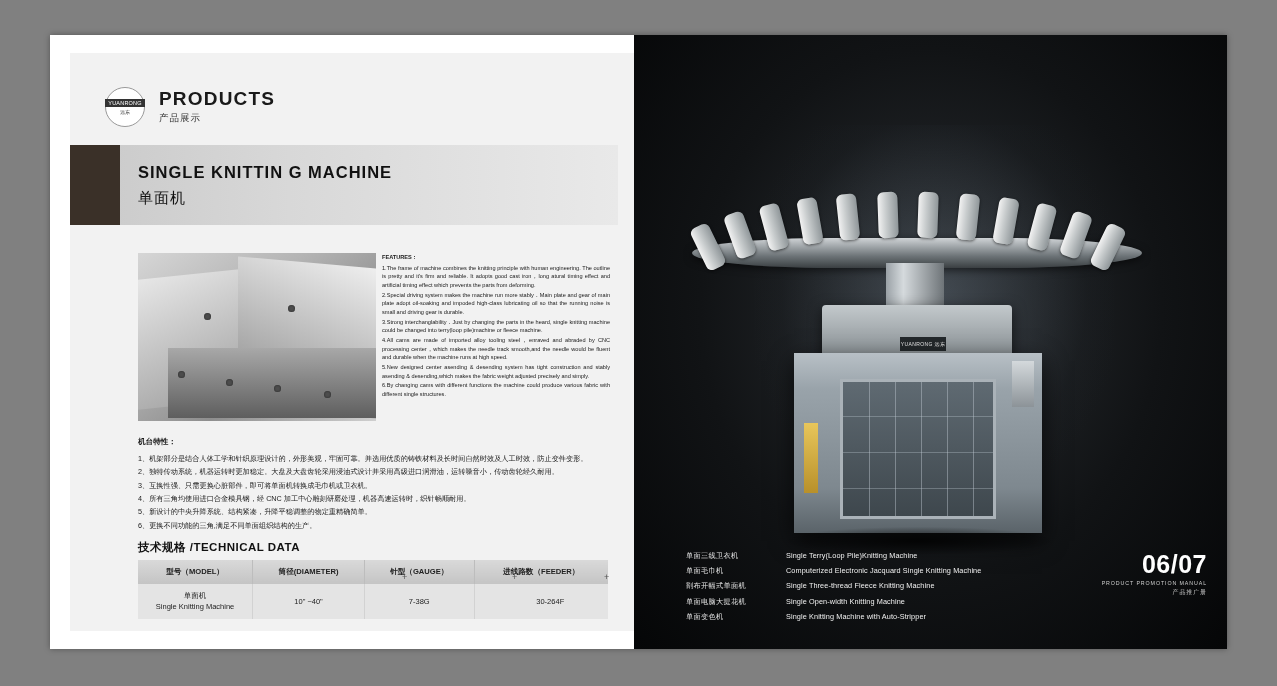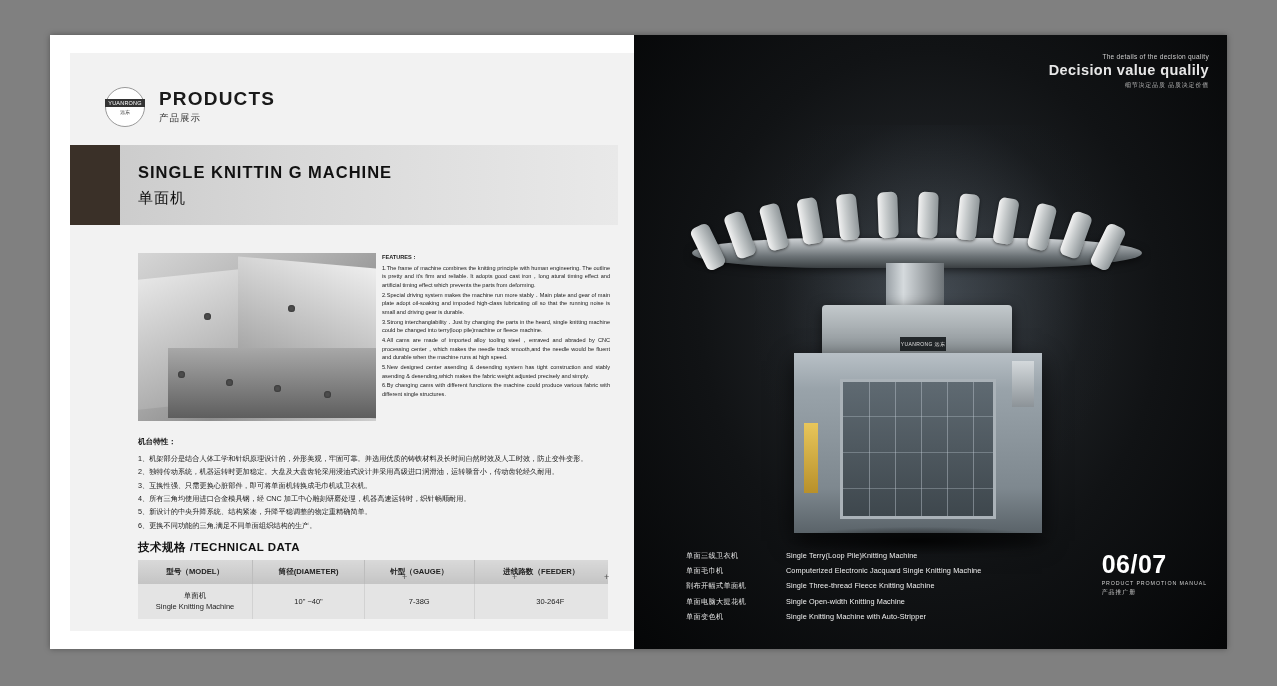--- a/index.html
+++ b/index.html
@@ -258,21 +258,21 @@
     letter-spacing: .3px;
   }
   .model-en {
     font-size: 7.3px;
     color: #f0f0f0;
     letter-spacing: .1px;
   }
   .page-no {
     position: absolute;
     right: 20px; bottom: 52px;
-    text-align: left;
+    text-align: right;
   }
   .page-no .num {
     font-size: 25px; font-weight: bold; color: #ffffff; letter-spacing: .5px; line-height:1;
   }
   .page-no .cap {
     font-size: 5.3px; color: #cfcfcf; letter-spacing: .9px; margin-top: 3px;
   }
   .page-no .cap-cn {
     font-size: 6px; color: #cfcfcf; letter-spacing: .9px; margin-top: 2px;
   }
@@ -359,25 +359,20 @@
         </tbody>
       </table>
 
       <div class="plus" style="left:352px; top:537px;">+</div>
       <div class="plus" style="left:462px; top:537px;">+</div>
       <div class="plus" style="left:554px; top:537px;">+</div>
     </div>
 
     <div class="right-page">
 
-      <div class="rp-head">
-        <div class="line1">The details of the decision quality</div>
-        <div class="line2">Decision value qualily</div>
-        <div class="line3">细节决定品质 品质决定价值</div>
-      </div>
 
       <div class="machine">
         <div class="glow"></div>
 
         <div class="crown">
           <div class="crown-bar"></div>
           <div class="spindle" style="left:16px;  top:34px; transform:rotate(-26deg);"></div>
           <div class="spindle" style="left:48px;  top:22px; transform:rotate(-20deg);"></div>
           <div class="spindle" style="left:82px;  top:14px; transform:rotate(-15deg);"></div>
           <div class="spindle" style="left:118px; top:8px;  transform:rotate(-10deg);"></div>

